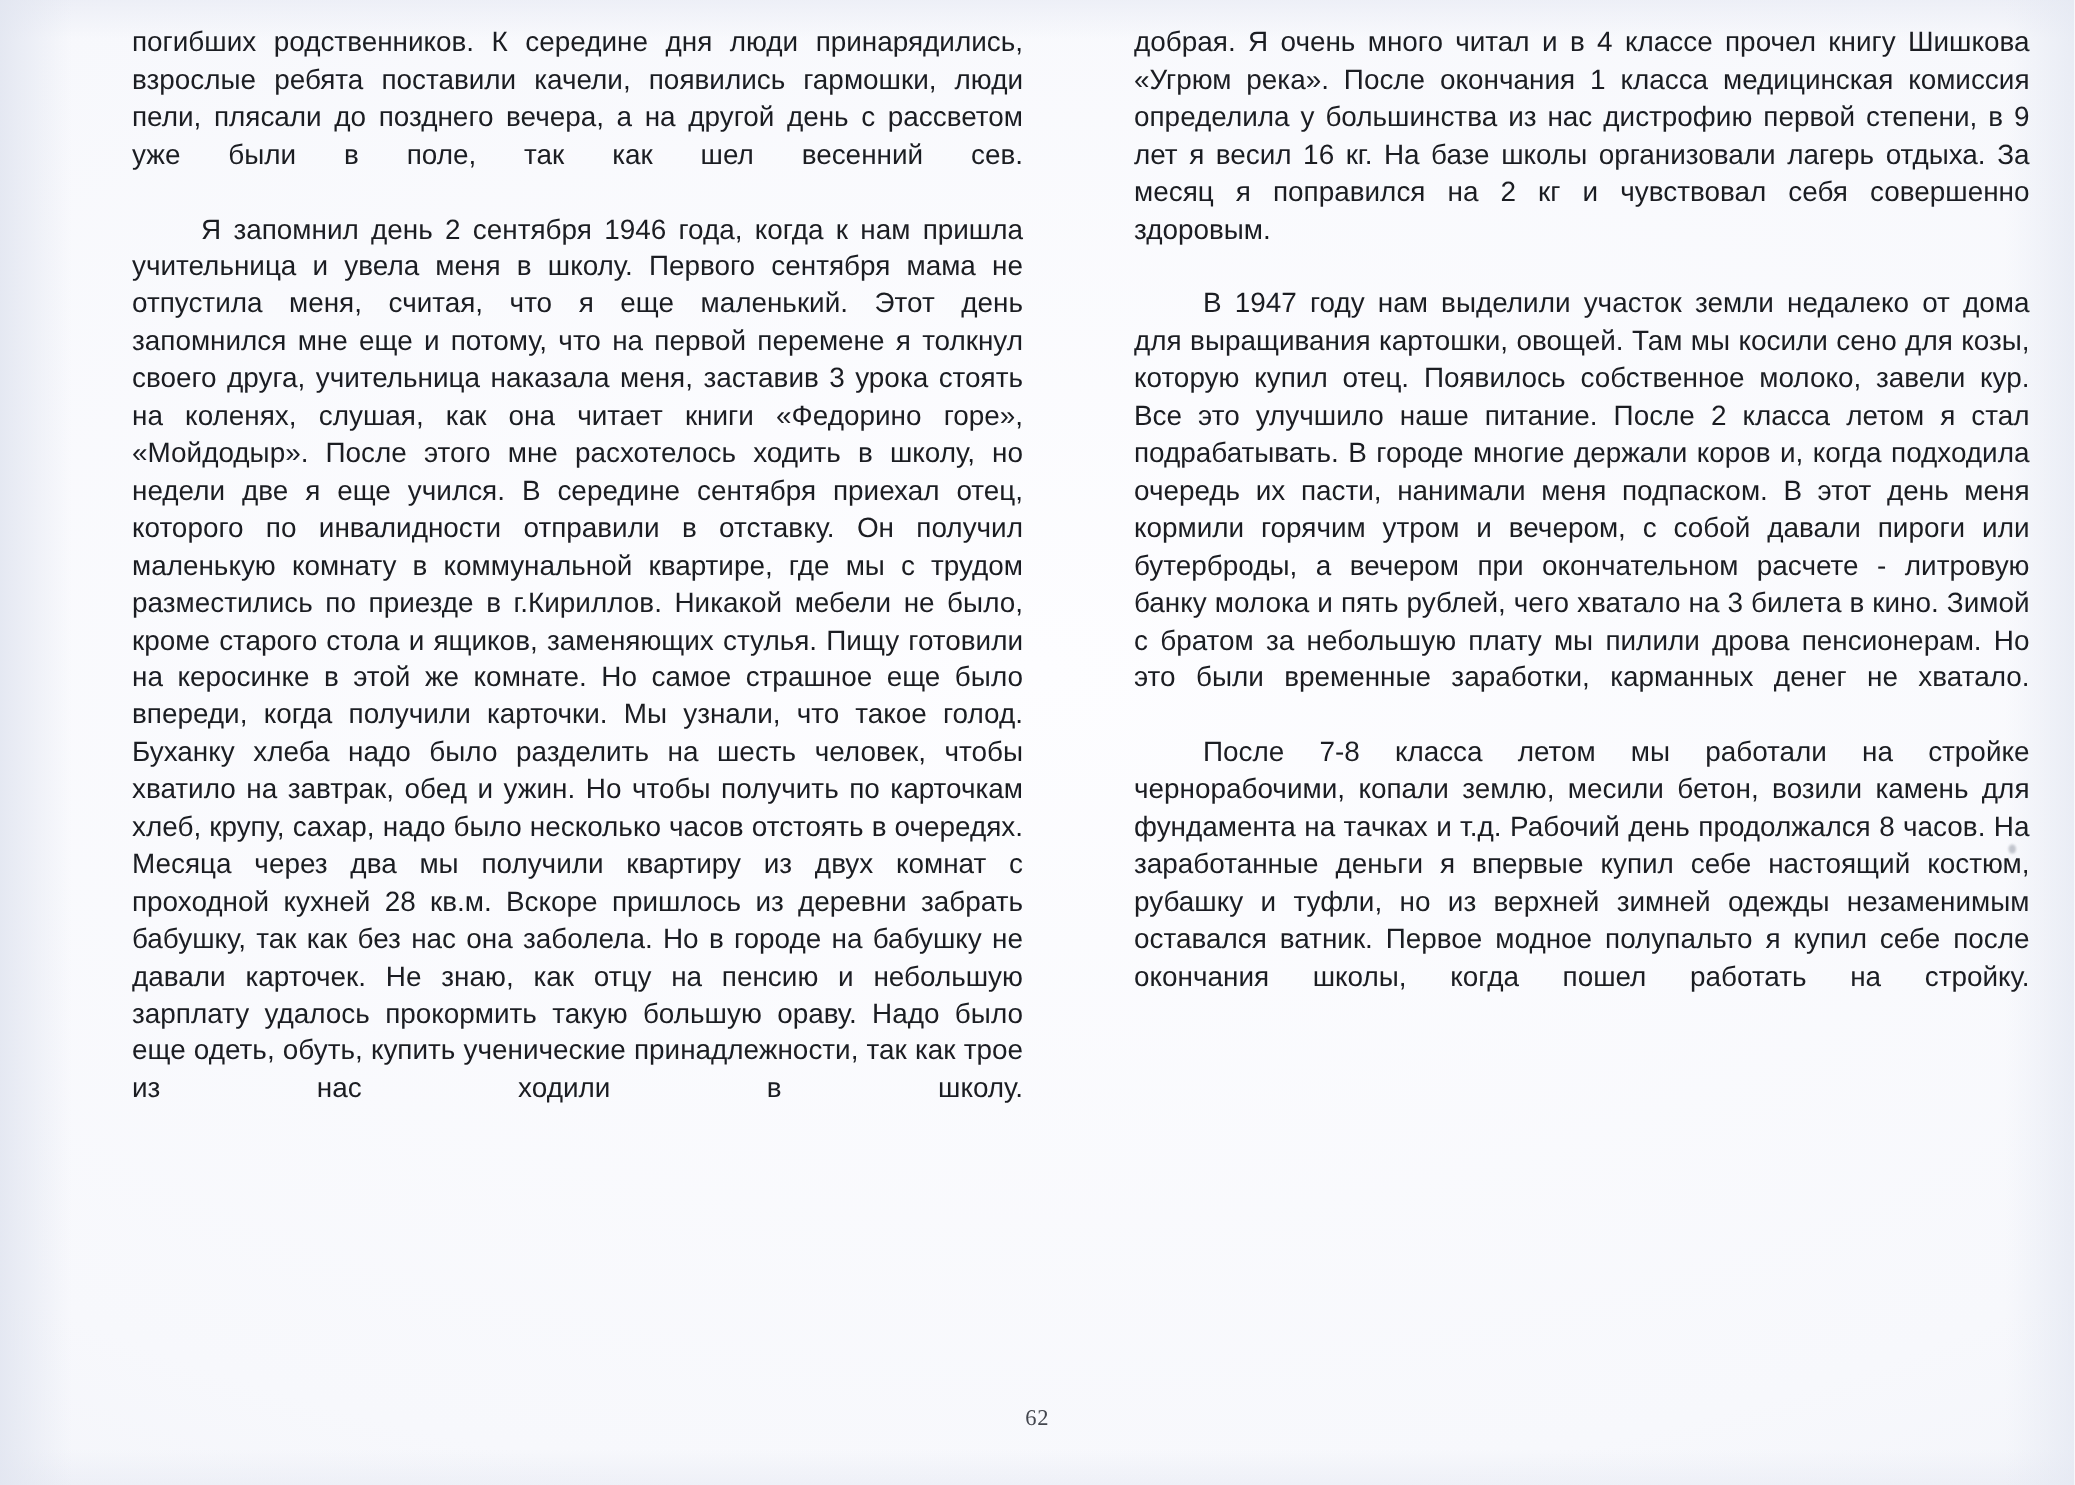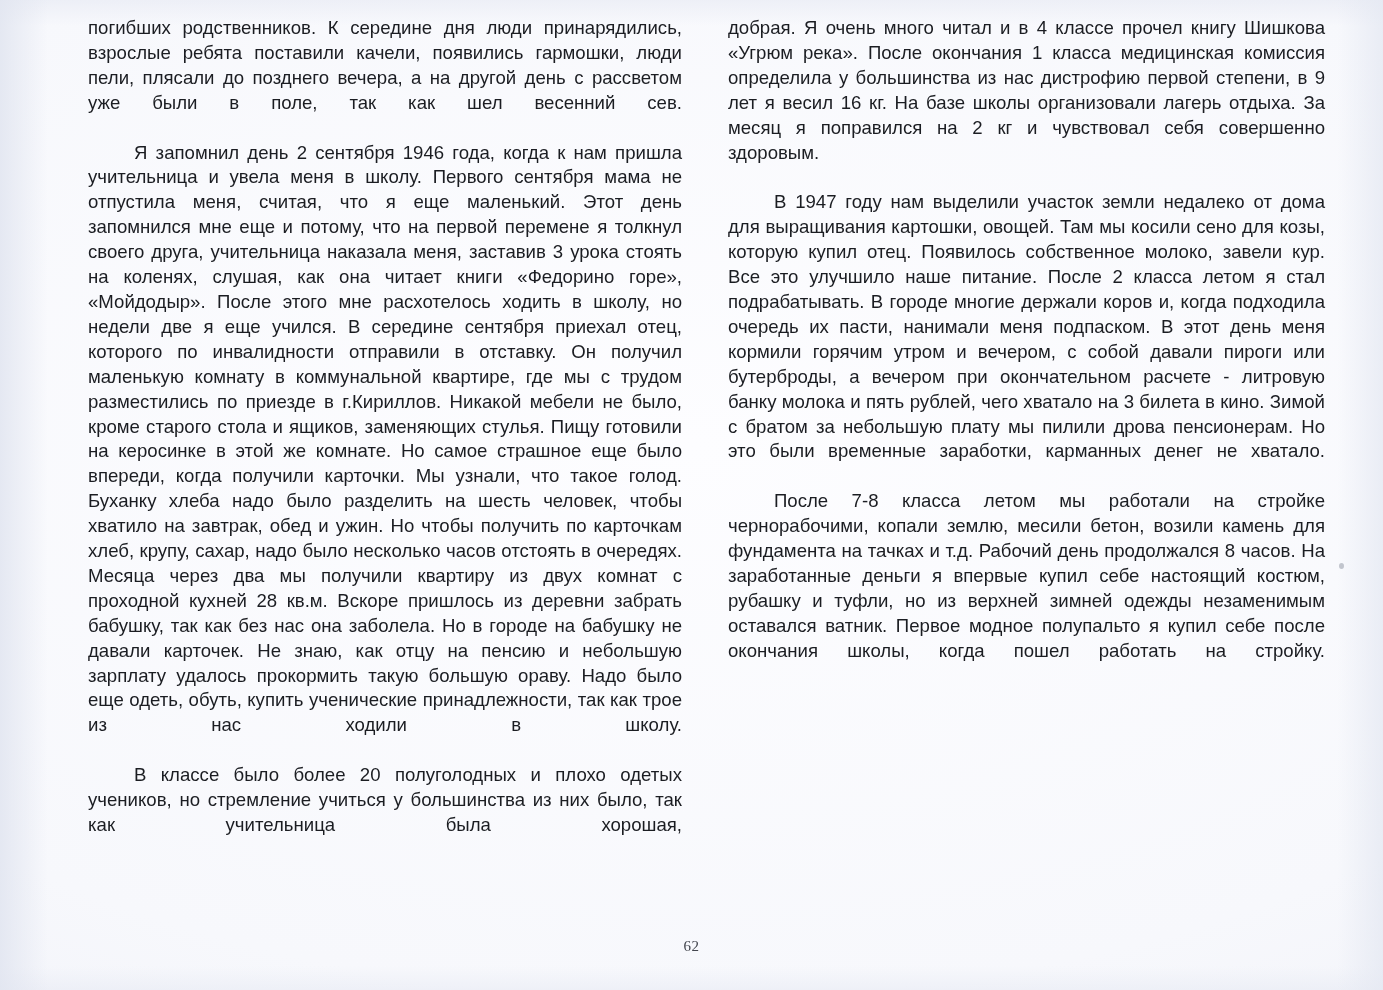--- a/index.html
+++ b/index.html
@@ -52,21 +52,21 @@
     text-justify: inter-word;
     -webkit-hyphens: none;
     hyphens: none;
     word-spacing: 0.2px;
   }
   .col-left {
     left: 88px;
     width: 594px;
   }
   .col-right {
-    left: 728px;
+    left: 756px;
     width: 597px;
   }
 
   .para {
     margin: 0;
     text-indent: 46px;
     text-align: justify;
   }
   .para.no-indent {
     text-indent: 0;
@@ -115,21 +115,20 @@
 </head>
 <body>
 
 <div class="page">
 
   <div class="columns">
 
     <div class="col col-left">
       <p class="para no-indent just-last-left">погибших родственников.  К середине дня люди принарядились, взрослые ребята поставили качели, появились гармошки, люди пели, плясали до позднего вечера, а на другой день с рассветом уже были в поле, так как шел весенний сев.</p>
       <p class="para just-last-left">Я запомнил день 2 сентября 1946 года, когда к нам пришла учительница и увела меня в школу. Первого сентября мама не отпустила меня, считая, что я еще маленький. Этот день запомнился мне еще и потому, что на первой перемене я толкнул своего друга, учительница наказала меня, заставив 3 урока стоять на коленях, слушая, как она читает книги «Федорино горе», «Мойдодыр». После этого мне расхотелось ходить в школу, но недели две я еще учился. В середине сентября приехал отец, которого по инвалидности отправили в отставку. Он получил маленькую комнату в коммунальной квартире, где мы с трудом разместились по приезде в г.Кириллов. Никакой мебели не было, кроме старого стола и ящиков, заменяющих стулья. Пищу готовили на керосинке в этой же комнате. Но самое страшное еще было впереди, когда получили карточки. Мы узнали, что такое голод. Буханку хлеба надо было разделить на шесть человек, чтобы хватило на завтрак, обед и ужин.  Но чтобы получить по карточкам хлеб, крупу, сахар, надо было несколько часов отстоять в очередях. Месяца через два мы получили квартиру из двух комнат с проходной кухней 28 кв.м. Вскоре пришлось из деревни забрать бабушку, так как без нас она заболела. Но в городе на бабушку не давали карточек. Не знаю, как отцу на пенсию и небольшую зарплату удалось прокормить такую большую ораву. Надо было еще одеть, обуть, купить ученические принадлежности, так как трое из нас ходили в школу.</p>
-      <p class="para just-all">В классе было более 20 полуголодных и плохо одетых учеников, но стремление учиться у большинства из них было, так как учительница была хорошая,</p>
     </div>
 
     <div class="col col-right">
       <p class="para no-indent just-last-left">добрая.  Я очень много читал и в 4 классе прочел  книгу Шишкова «Угрюм река». После окончания 1 класса медицинская комиссия определила у большинства из нас дистрофию первой степени, в 9 лет я весил 16 кг. На базе школы организовали лагерь отдыха. За месяц я  поправился на 2 кг и чувствовал себя совершенно здоровым.</p>
       <p class="para just-last-left">В 1947 году нам выделили участок земли недалеко от дома для выращивания картошки, овощей. Там мы косили сено для козы, которую купил отец. Появилось собственное молоко, завели кур. Все это улучшило наше питание. После 2 класса летом я стал подрабатывать. В городе многие держали коров и, когда подходила очередь их пасти, нанимали меня подпаском. В этот день меня кормили горячим утром и вечером, с собой давали пироги или бутерброды, а вечером при окончательном расчете - литровую банку молока и пять рублей, чего хватало на 3 билета в кино.  Зимой с братом за небольшую плату мы пилили дрова пенсионерам. Но это были временные заработки, карманных денег не хватало.</p>
       <p class="para just-last-left">После 7-8 класса летом мы работали на стройке чернорабочими, копали землю, месили бетон, возили камень для фундамента на тачках и т.д. Рабочий день продолжался 8 часов. На заработанные деньги я впервые купил себе настоящий костюм, рубашку и туфли, но из верхней зимней одежды незаменимым оставался ватник. Первое модное полупальто я купил себе после окончания школы, когда пошел работать на стройку.</p>
     </div>
 
   </div>
 

